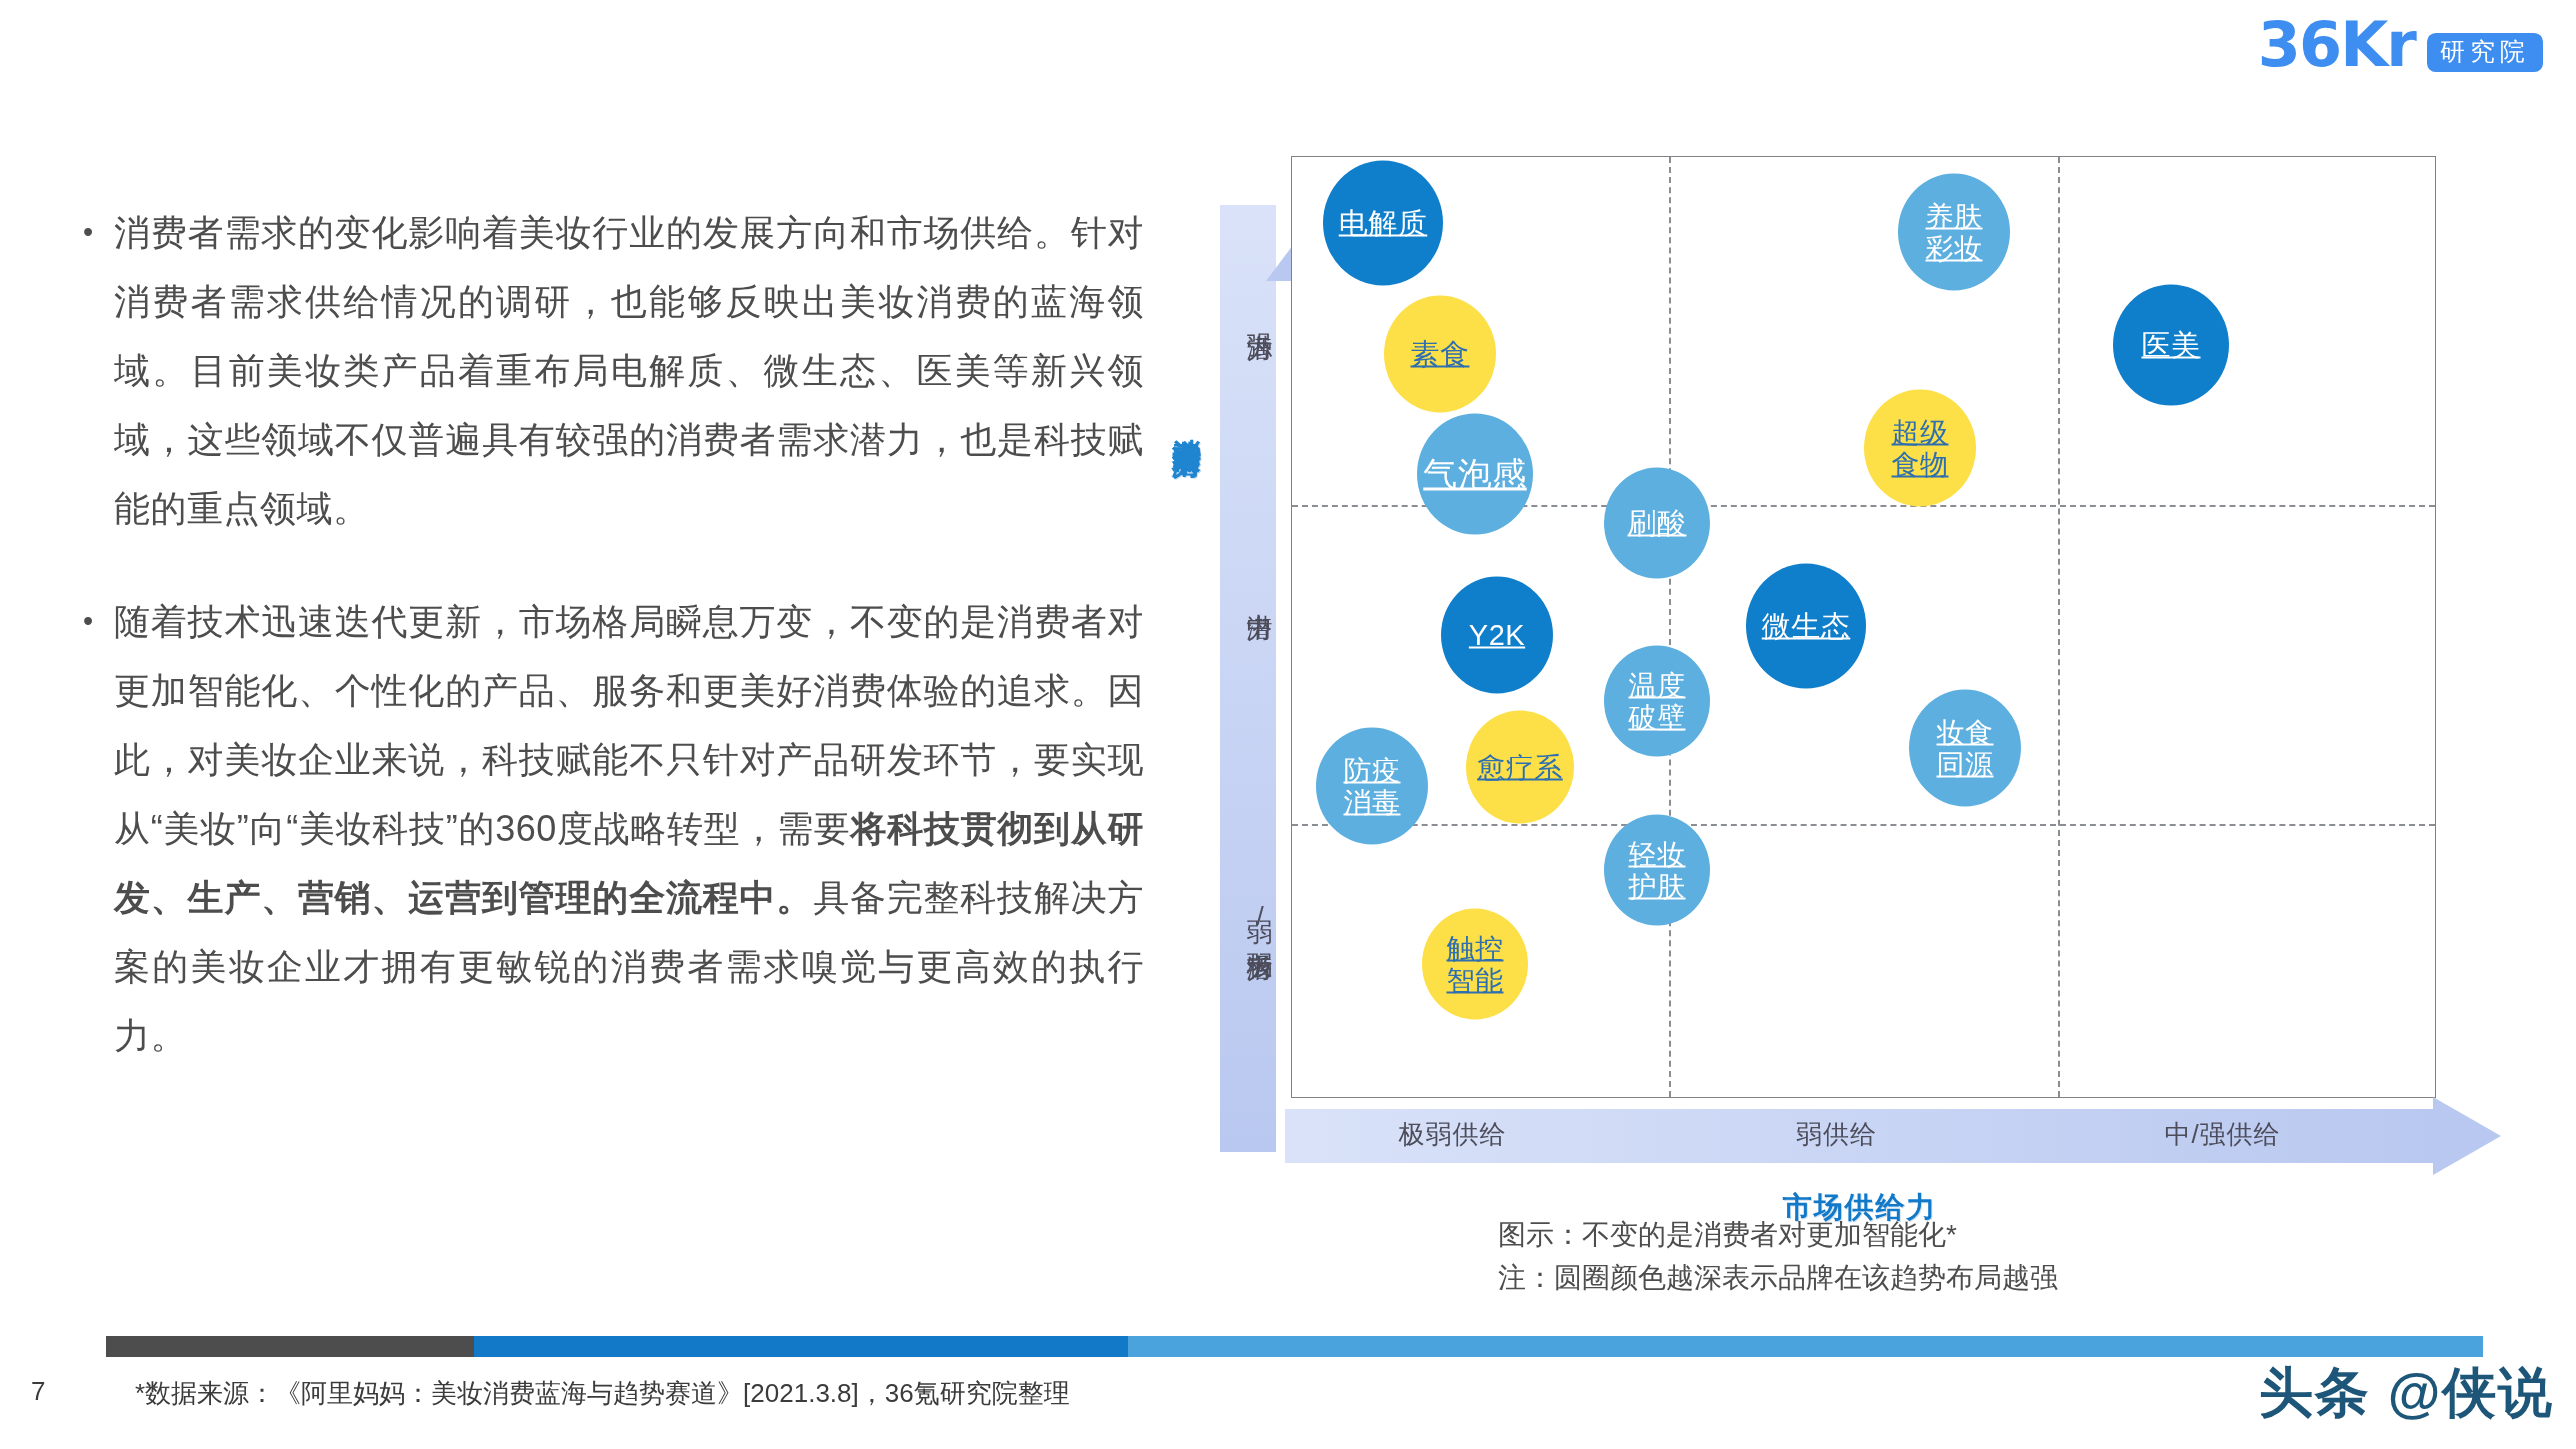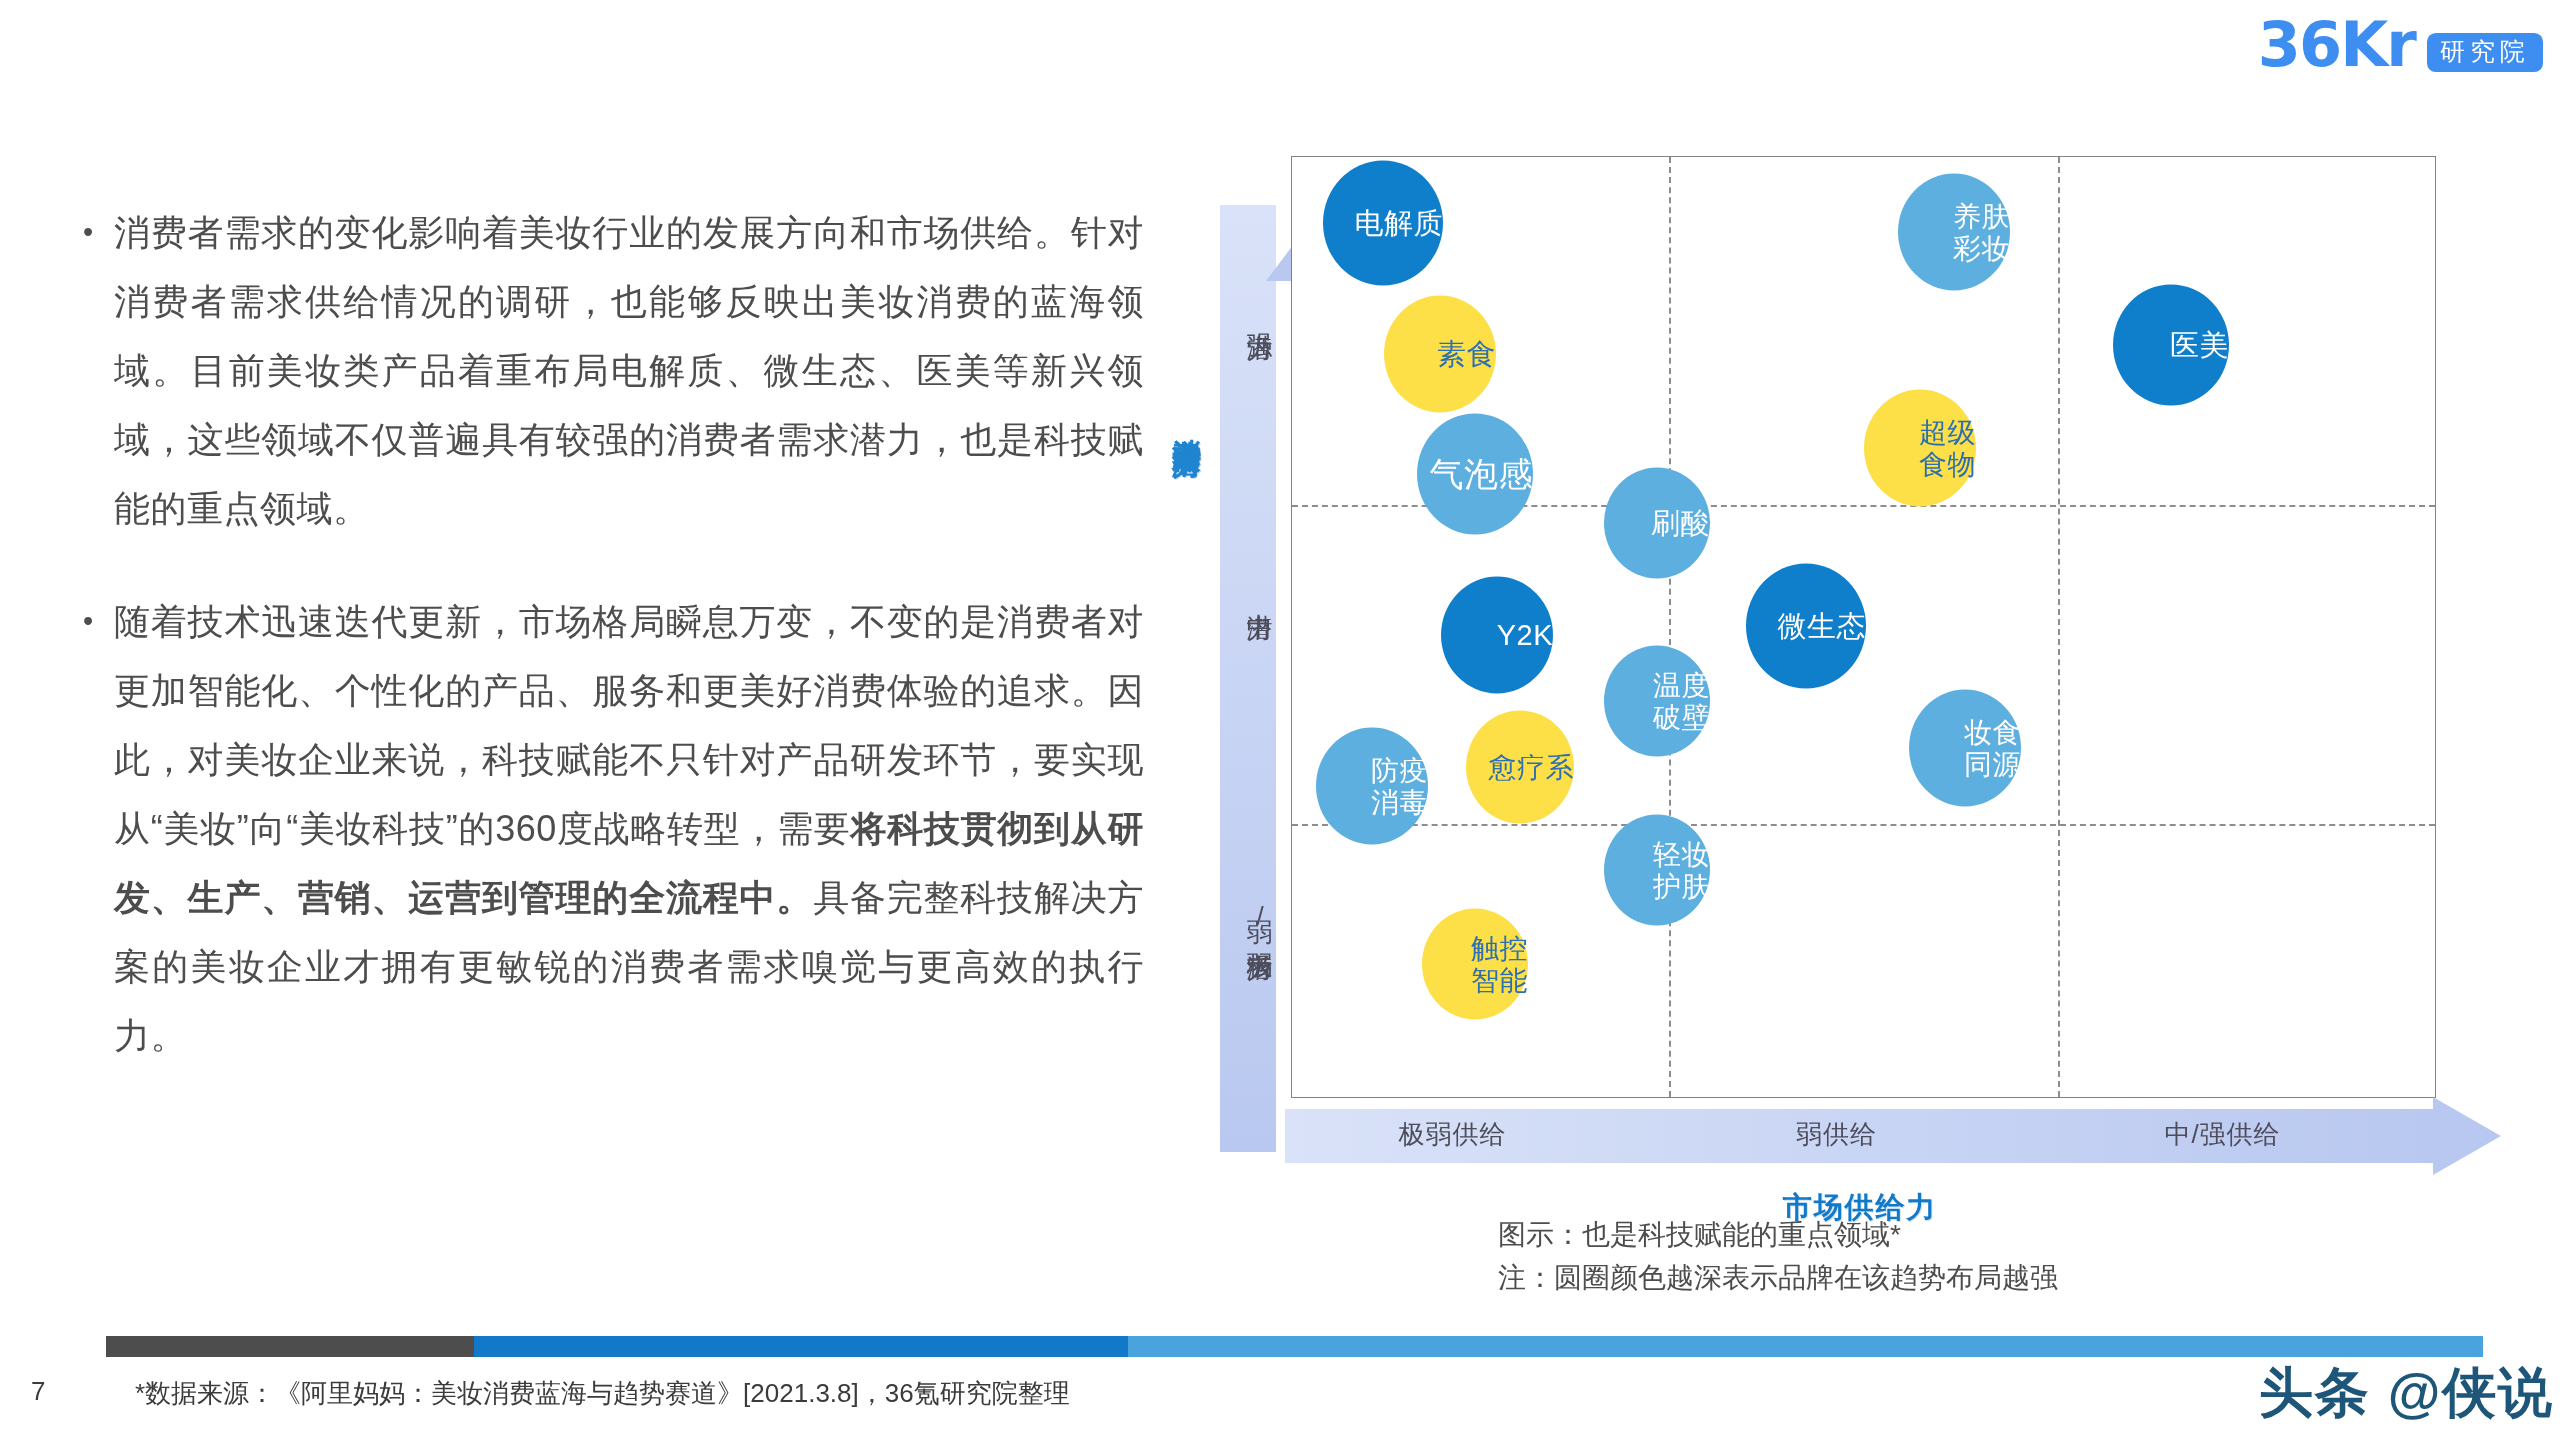--- a/index.html
+++ b/index.html
@@ -95,23 +95,23 @@
     position:absolute; left:141px; top:21px; width:1145px; height:942px;
     border:1.9px solid #808285; background:#fff;
   }
   .grid-v { position:absolute; top:0; bottom:0; width:0;
     border-left:2.9px dashed #8a8d92; }
   .grid-h { position:absolute; left:0; right:0; height:0;
     border-top:2.9px dashed #8a8d92; }
 
   .bubble {
     position:absolute; border-radius:50%;
-    display:flex; align-items:center; justify-content:flex-end;
+    display:flex; align-items:center; justify-content:center;
     text-align:center; line-height:1.12; font-weight:400;
-    letter-spacing:0.5px; transform:translate(-50%,-50%);
+    letter-spacing:0.5px; transform:translate(-50%,-50%);text-decoration:underline;
   }
   .bub-dark  { background:#0f7ecb; color:#ffffff; }
   .bub-mid   { background:#5cafdf; color:#ffffff; }
   .bub-light { background:#fde047; color:#2e6fb0; }
 
   
   #chart-note {
     position:absolute; left:1498px; top:1213px;
     font-size:28px; color:#4d4d4d; line-height:43px;
   }
@@ -232,21 +232,21 @@
       <div id="x-arrow"></div>
     </div>
     <div class="x-tier" id="x-tier-0">极弱供给</div>
     <div class="x-tier" id="x-tier-1">弱供给</div>
     <div class="x-tier" id="x-tier-2">中/强供给</div>
 
     <div id="x-axis-title">市场供给力</div>
   </div>
 
   <div id="chart-note">
-    <div>图示：也是科技赋能的重点领域*</div>
+    <div>图示：不变的是消费者对更加智能化*</div>
     <div>注：圆圈颜色越深表示品牌在该趋势布局越强</div>
   </div>
 
   <div id="foot-bar">
       <div class="seg" style="background: rgb(77, 77, 77); width: 15.5%;"></div>
       <div class="seg" style="background: rgb(18, 121, 201); width: 27.5%;"></div>
       <div class="seg" style="background: rgb(75, 163, 221); width: 57%;"></div>
     </div>
   <div id="page-number">7</div>
   <div id="foot-note">*数据来源：《阿里妈妈：美妆消费蓝海与趋势赛道》[2021.3.8]，36氪研究院整理</div>

